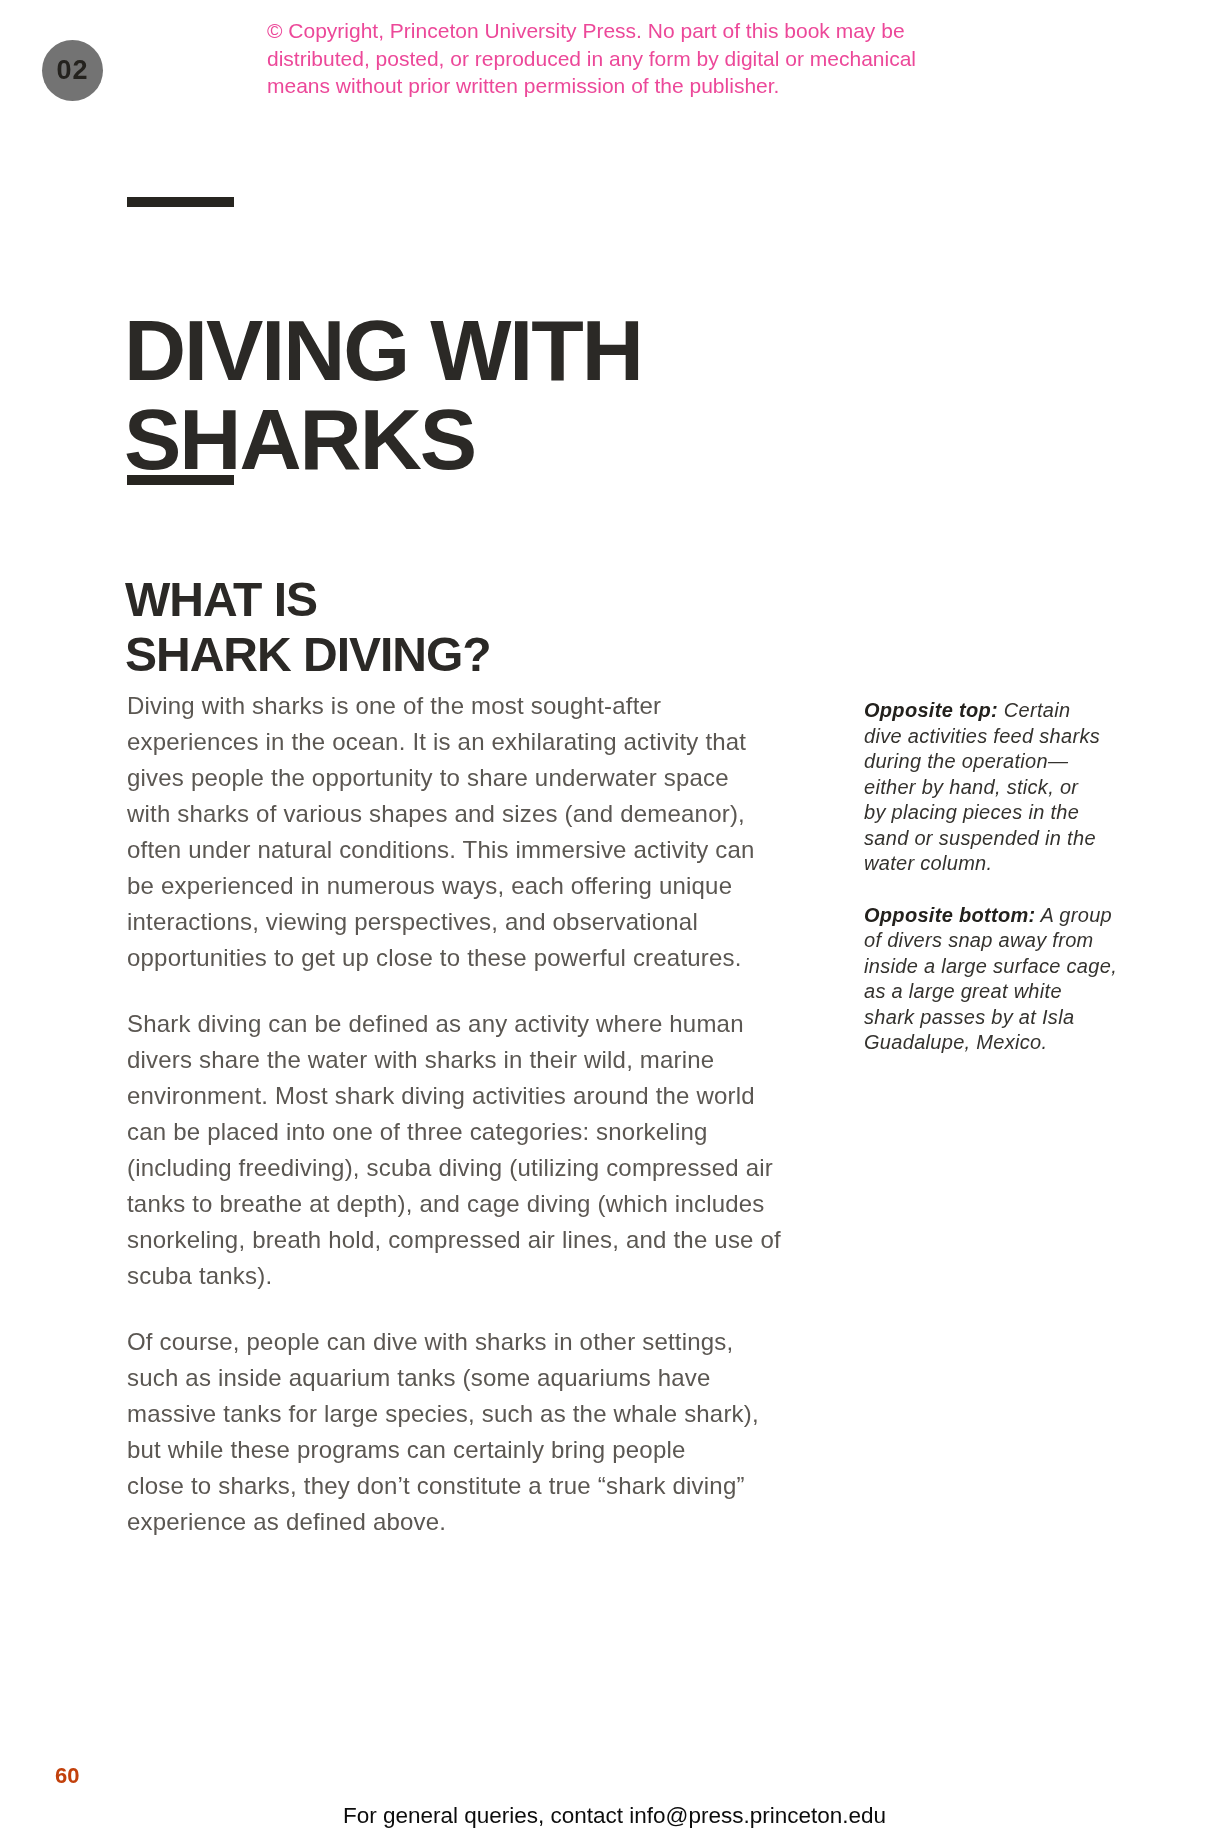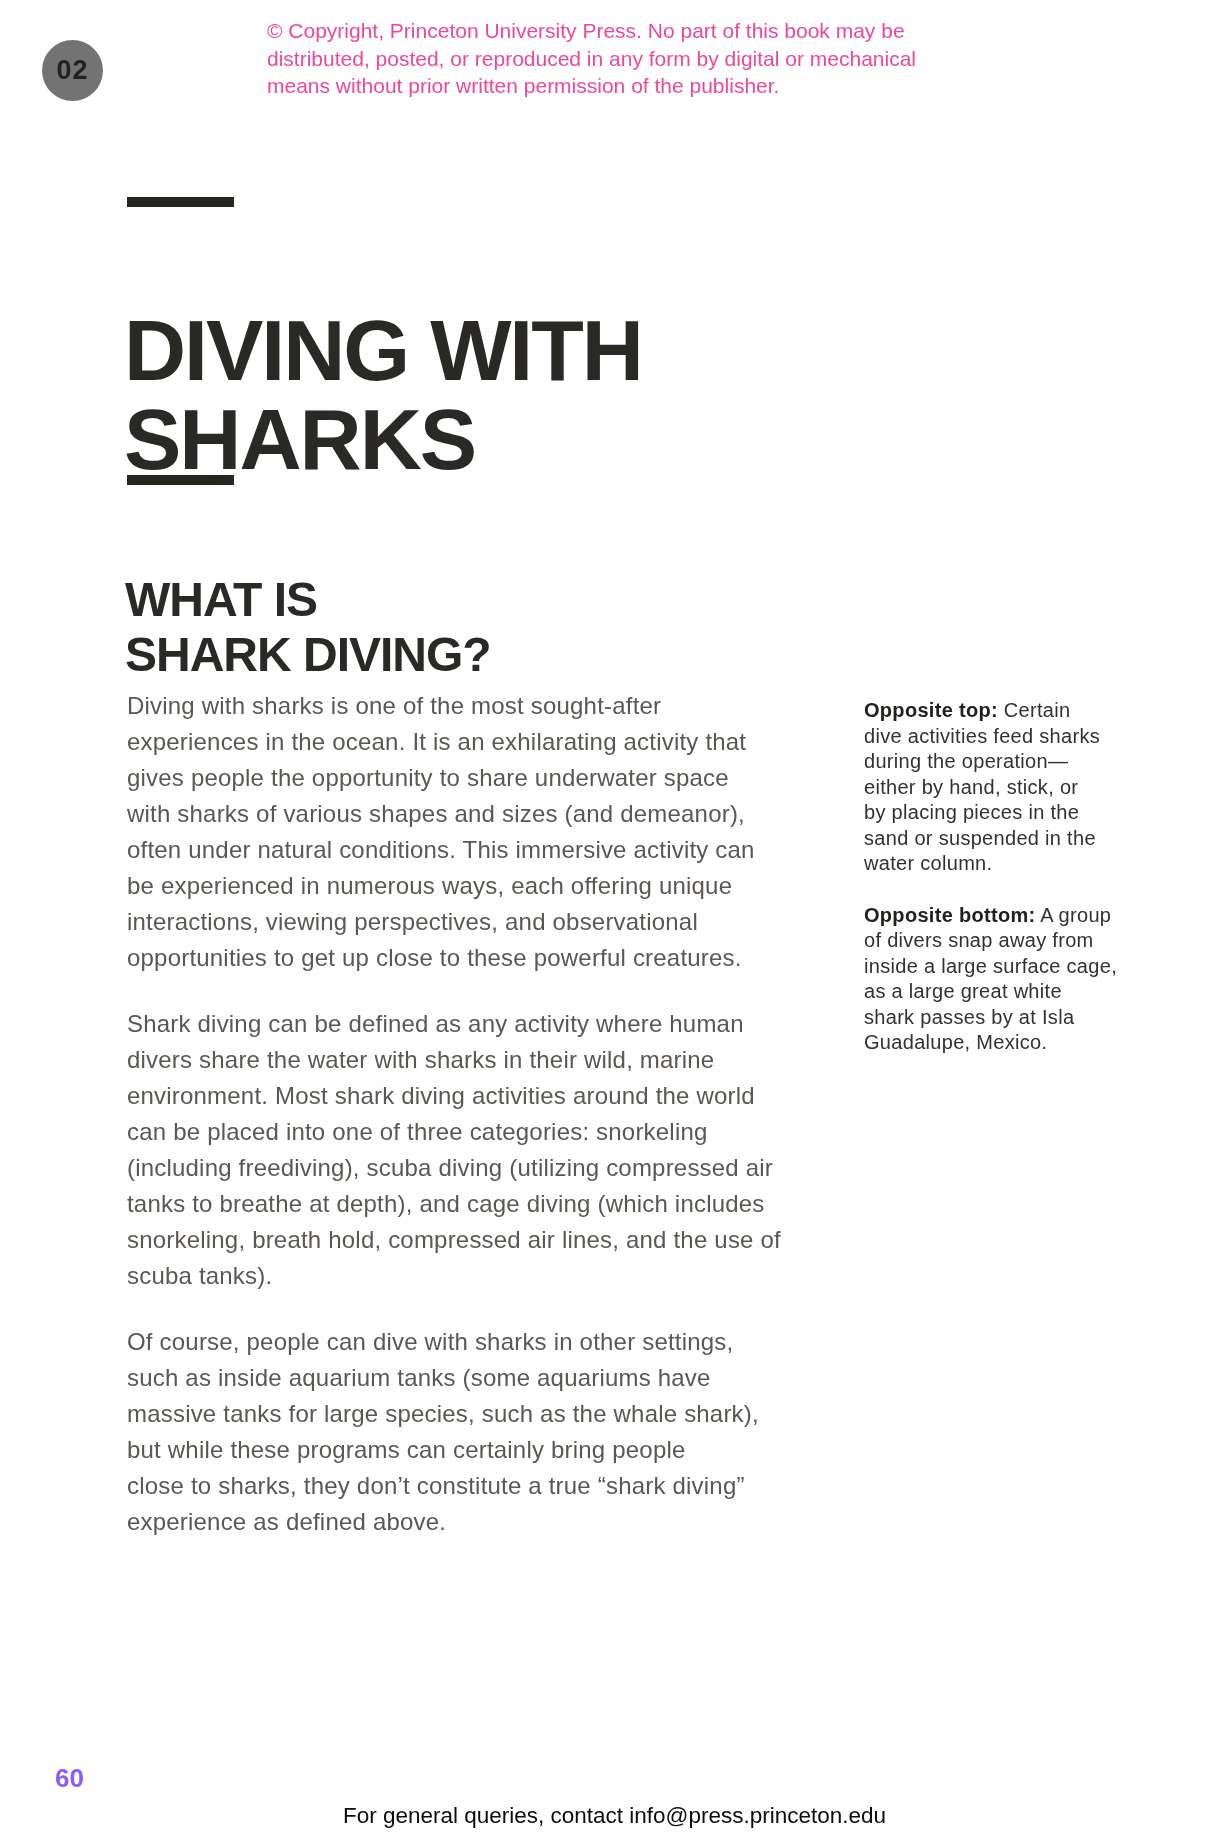--- a/index.html
+++ b/index.html
@@ -74,29 +74,29 @@
   }
   .sidebar {
     position: absolute;
     left: 864px; top: 698px;
     width: 305px;
     font-size: 20px;
     line-height: 25.5px;
     letter-spacing: 0.3px;
     color: #34322e;
   }
-  .sidebar .caption { margin: 0 0 26px 0; }
+  .sidebar .caption { margin: 0 0 26px 0; font-style: italic; }
   .sidebar .caption-text { white-space: pre-line; }
   .sidebar .caption-label { font-weight: bold; color: #23211d; }
   .page-number {
     position: absolute;
     left: 55px; top: 1763px;
-    font-size: 26px;
+    font-size: 22px;
     font-weight: bold;
-    color: #8b5cf6;
+    color: #c2410c;
   }
   .footer {
     position: absolute;
     left: 0; right: 0; top: 1803px;
     text-align: center;
     font-size: 22.5px;
     color: #0c0c0c;
   }
 </style>
 </head>

